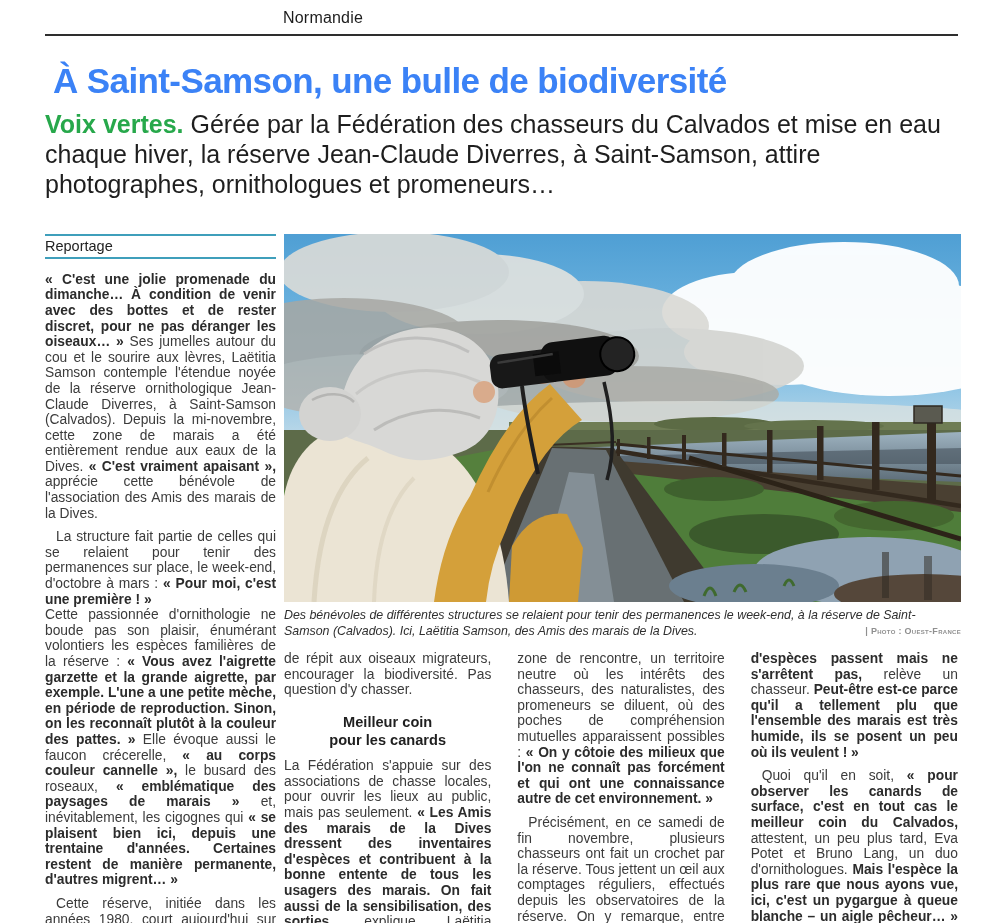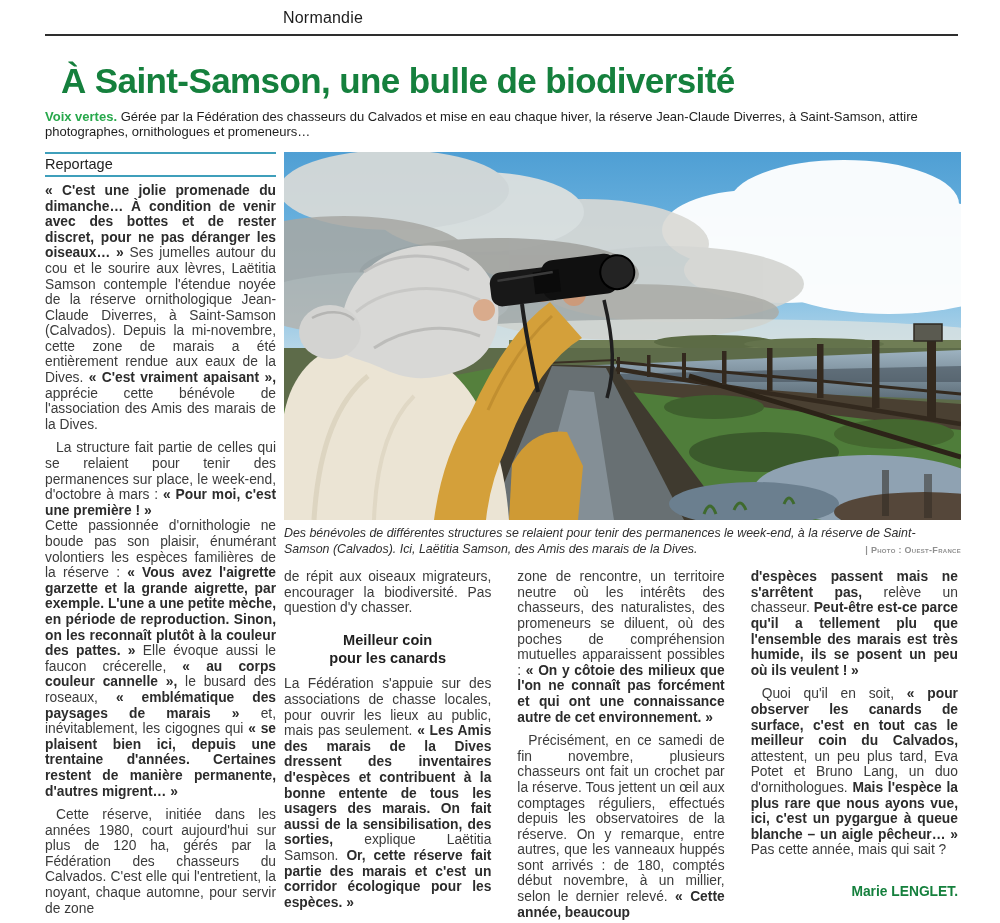--- a/index.html
+++ b/index.html
@@ -15,34 +15,34 @@
     -webkit-font-smoothing:antialiased;
   }
   .page{padding:0 42px 0 45px;}
   
   .masthead{border-bottom:2px solid #2e2e2e;padding:9px 0 7px;}
   .section-title{
     margin-left:238px;font-size:16px;color:#1c1c1c;letter-spacing:.2px;
   }
   
   h1.headline{
-    margin:27px 16px 9px;font-size:35px;font-weight:700;color:#15803d;
+    margin:27px 8px 9px;font-size:35px;font-weight:700;color:#3b82f6;
     letter-spacing:-.6px;line-height:1.05;
   }
   .lede{
-    font-size:13px;line-height:1.2;color:#1e1e1e;max-width:905px;margin-bottom:12px;
+    font-size:25px;line-height:1.2;color:#1e1e1e;max-width:905px;margin-bottom:35px;
   }
   .kicker{color:var(--kicker-green);font-weight:700;}
   
   .main{display:flex;gap:8px;align-items:flex-start;}
   .col1{width:231px;flex:none;}
   .report{
     border-top:2px solid var(--rule-teal);
     border-bottom:2px solid var(--rule-teal);
-    font-size:14.5px;color:#222;padding:2px 0 3px;margin-bottom:6px;
+    font-size:14.5px;color:#222;padding:2px 0 3px;margin-bottom:13px;
   }
   .right-zone{flex:1;min-width:0;}
   
   .para{
     font-size:13.8px;line-height:15.6px;color:#3b3b3b;
     text-align:justify;text-justify:inter-word;margin:0;
   }
   .para.indent{text-indent:11px;margin-top:8px;}
   .para b{color:#2c2c2c;}
   h3.subhead{

